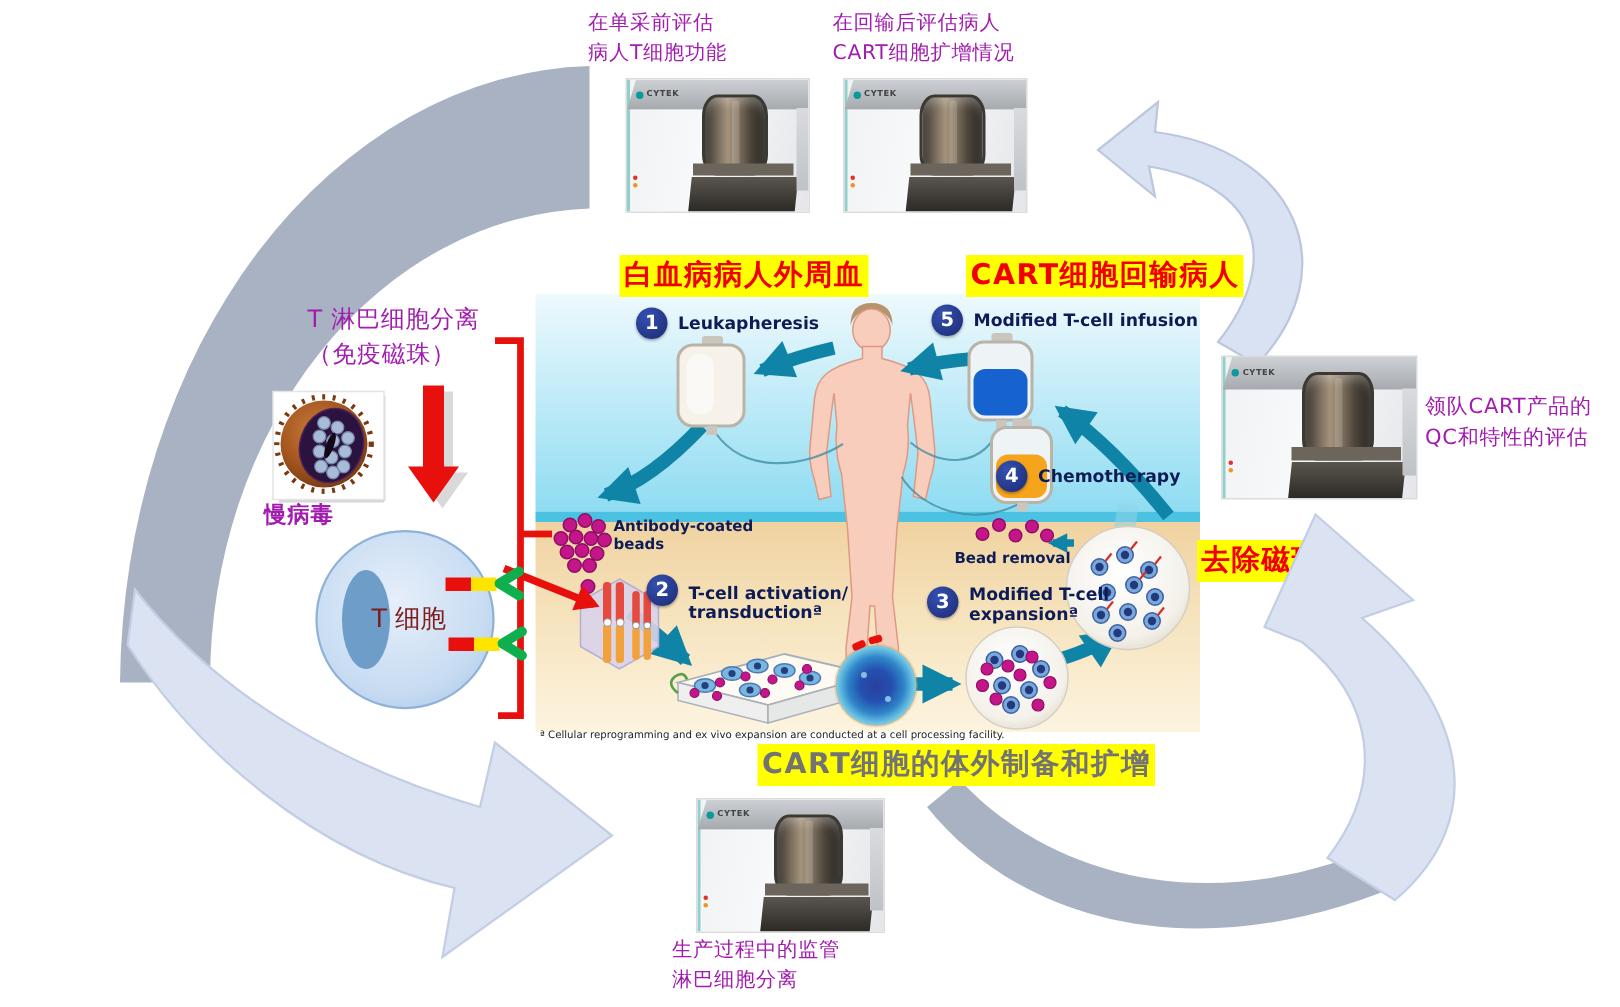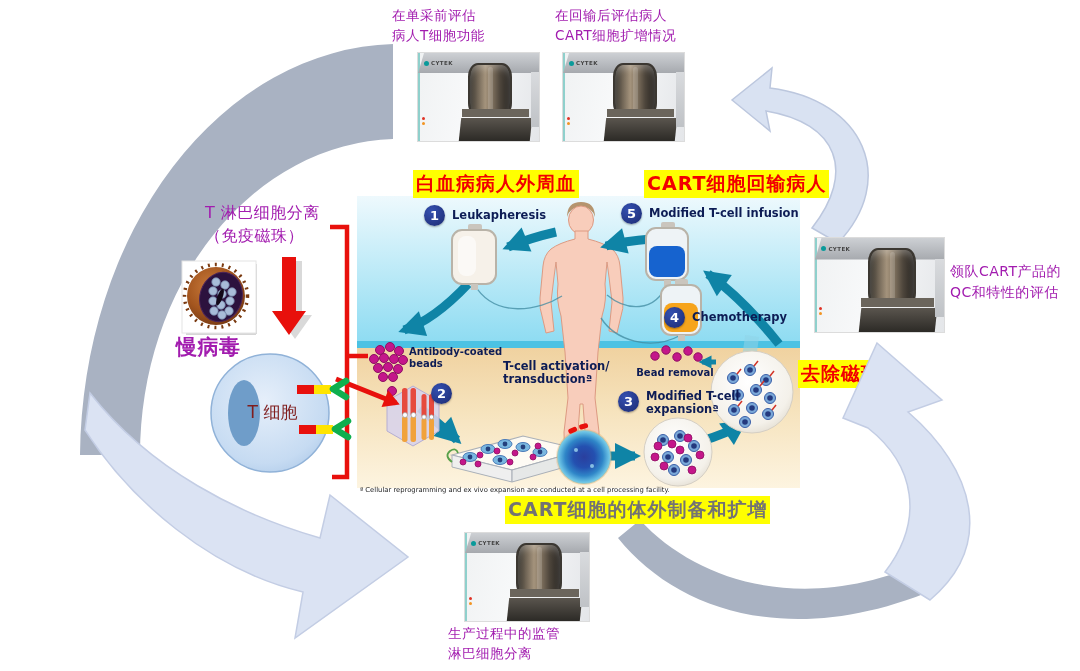--- a/index.html
+++ b/index.html
@@ -466,37 +466,37 @@
     <div>QC和特性的评估</div>
   </div>
   <div class="anno" style="left:448px;top:623px;width:160px;">
     <div>生产过程中的监管</div>
     <div>淋巴细胞分离</div>
   </div>
   <div class="anno big" style="left:205px;top:201px;width:165px;">
     <div>T 淋巴细胞分离</div>
     <div>（免疫磁珠）</div>
   </div>
-  <div class="anno bold" style="left:176px;top:332px;width:84px;font-size:21px;">慢病毒</div>
+  <div class="anno bold" style="left:176px;top:332px;width:84px;font-size:15px;">慢病毒</div>
   <div class="tcell-label">T 细胞</div>
 
   <div class="badge" style="left:424px;top:205px;">1</div>
   <div class="steplab" style="left:452px;top:209px;">
     <div>Leukapheresis</div>
   </div>
   <div class="badge" style="left:621px;top:203px;">5</div>
   <div class="steplab" style="left:649px;top:207px;">
     <div>Modified T-cell infusion</div>
   </div>
   <div class="badge" style="left:664px;top:307px;">4</div>
   <div class="steplab" style="left:692px;top:311px;">
     <div>Chemotherapy</div>
   </div>
   <div class="badge" style="left:431px;top:383px;">2</div>
-  <div class="steplab" style="left:459px;top:360px;margin-left:44px;">
+  <div class="steplab" style="left:459px;top:389px;">
     <div>T-cell activation/</div>
     <div>transductionª</div>
   </div>
   <div class="badge" style="left:618px;top:391px;">3</div>
   <div class="steplab" style="left:646px;top:390px;">
     <div>Modified T-cell</div>
     <div>expansionª</div>
   </div>
   <div class="steplab small" style="left:409px;top:346px;">
     <div>Antibody-coated</div>

